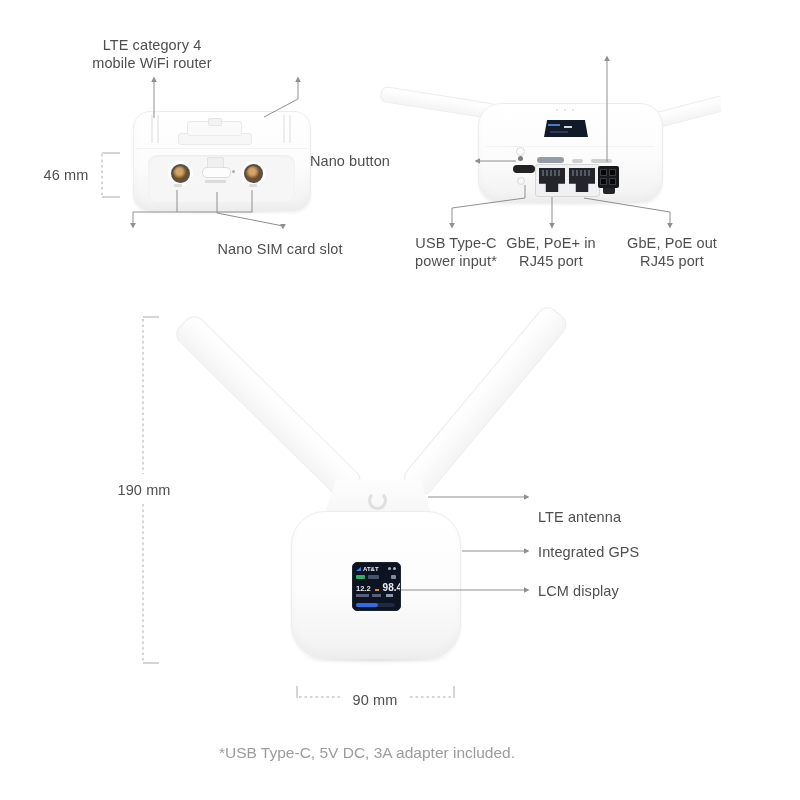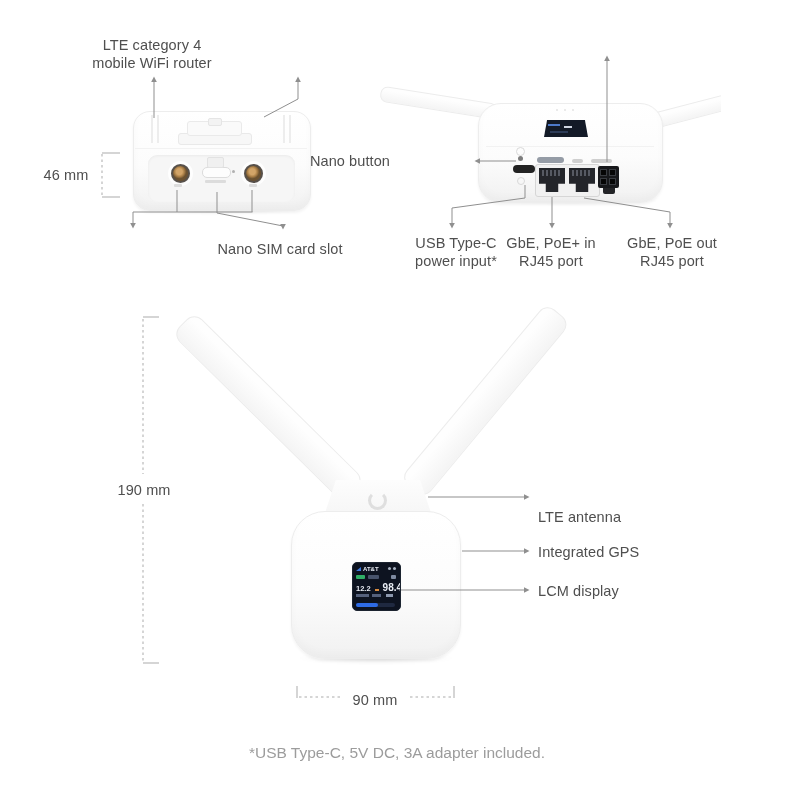--- a/index.html
+++ b/index.html
@@ -94,21 +94,21 @@
     <div>GbE, PoE out</div>
     <div>RJ45 port</div>
   </div>
 
   <div class="lbl cc" style="left:144px;top:481px;">190 mm</div>
   <div class="lbl ll" style="left:538px;top:489px;margin-top:19px;">LTE antenna</div>
   <div class="lbl ll" style="left:538px;top:543px;">Integrated GPS</div>
   <div class="lbl ll" style="left:538px;top:582px;">LCM display</div>
   <div class="lbl cc" style="left:375px;top:691px;">90 mm</div>
 
-  <div class="foot" style="left:397px;top:744px;">*USB Type-C, 5V DC, 3A adapter included.</div>
+  <div class="foot" style="left:367px;top:744px;">*USB Type-C, 5V DC, 3A adapter included.</div>
 
   <div class="shadow" style="left:145px;top:204px;width:155px;height:10px;"></div>
   <div style="position:absolute;left:133px;top:111px;width:178px;height:100px;z-index:2;">
     <div class="devbody" style="left:0;top:0;width:176px;height:98px;border-radius:17px;"></div>
     <div class="thin" style="left:18px;top:4px;width:2px;height:28px;"></div>
     <div class="thin" style="left:24px;top:4px;width:2px;height:28px;"></div>
     <div class="thin" style="left:150px;top:4px;width:2px;height:28px;"></div>
     <div class="thin" style="left:156px;top:4px;width:2px;height:28px;"></div>
     <div style="position:absolute;left:45px;top:22px;width:72px;height:10px;border-radius:3px;background:#f7f7f7;border:1px solid #e9e9e9;"></div>
     <div style="position:absolute;left:54px;top:10px;width:53px;height:13px;border-radius:3px;background:#fafafa;border:1px solid #eaeaea;"></div>

